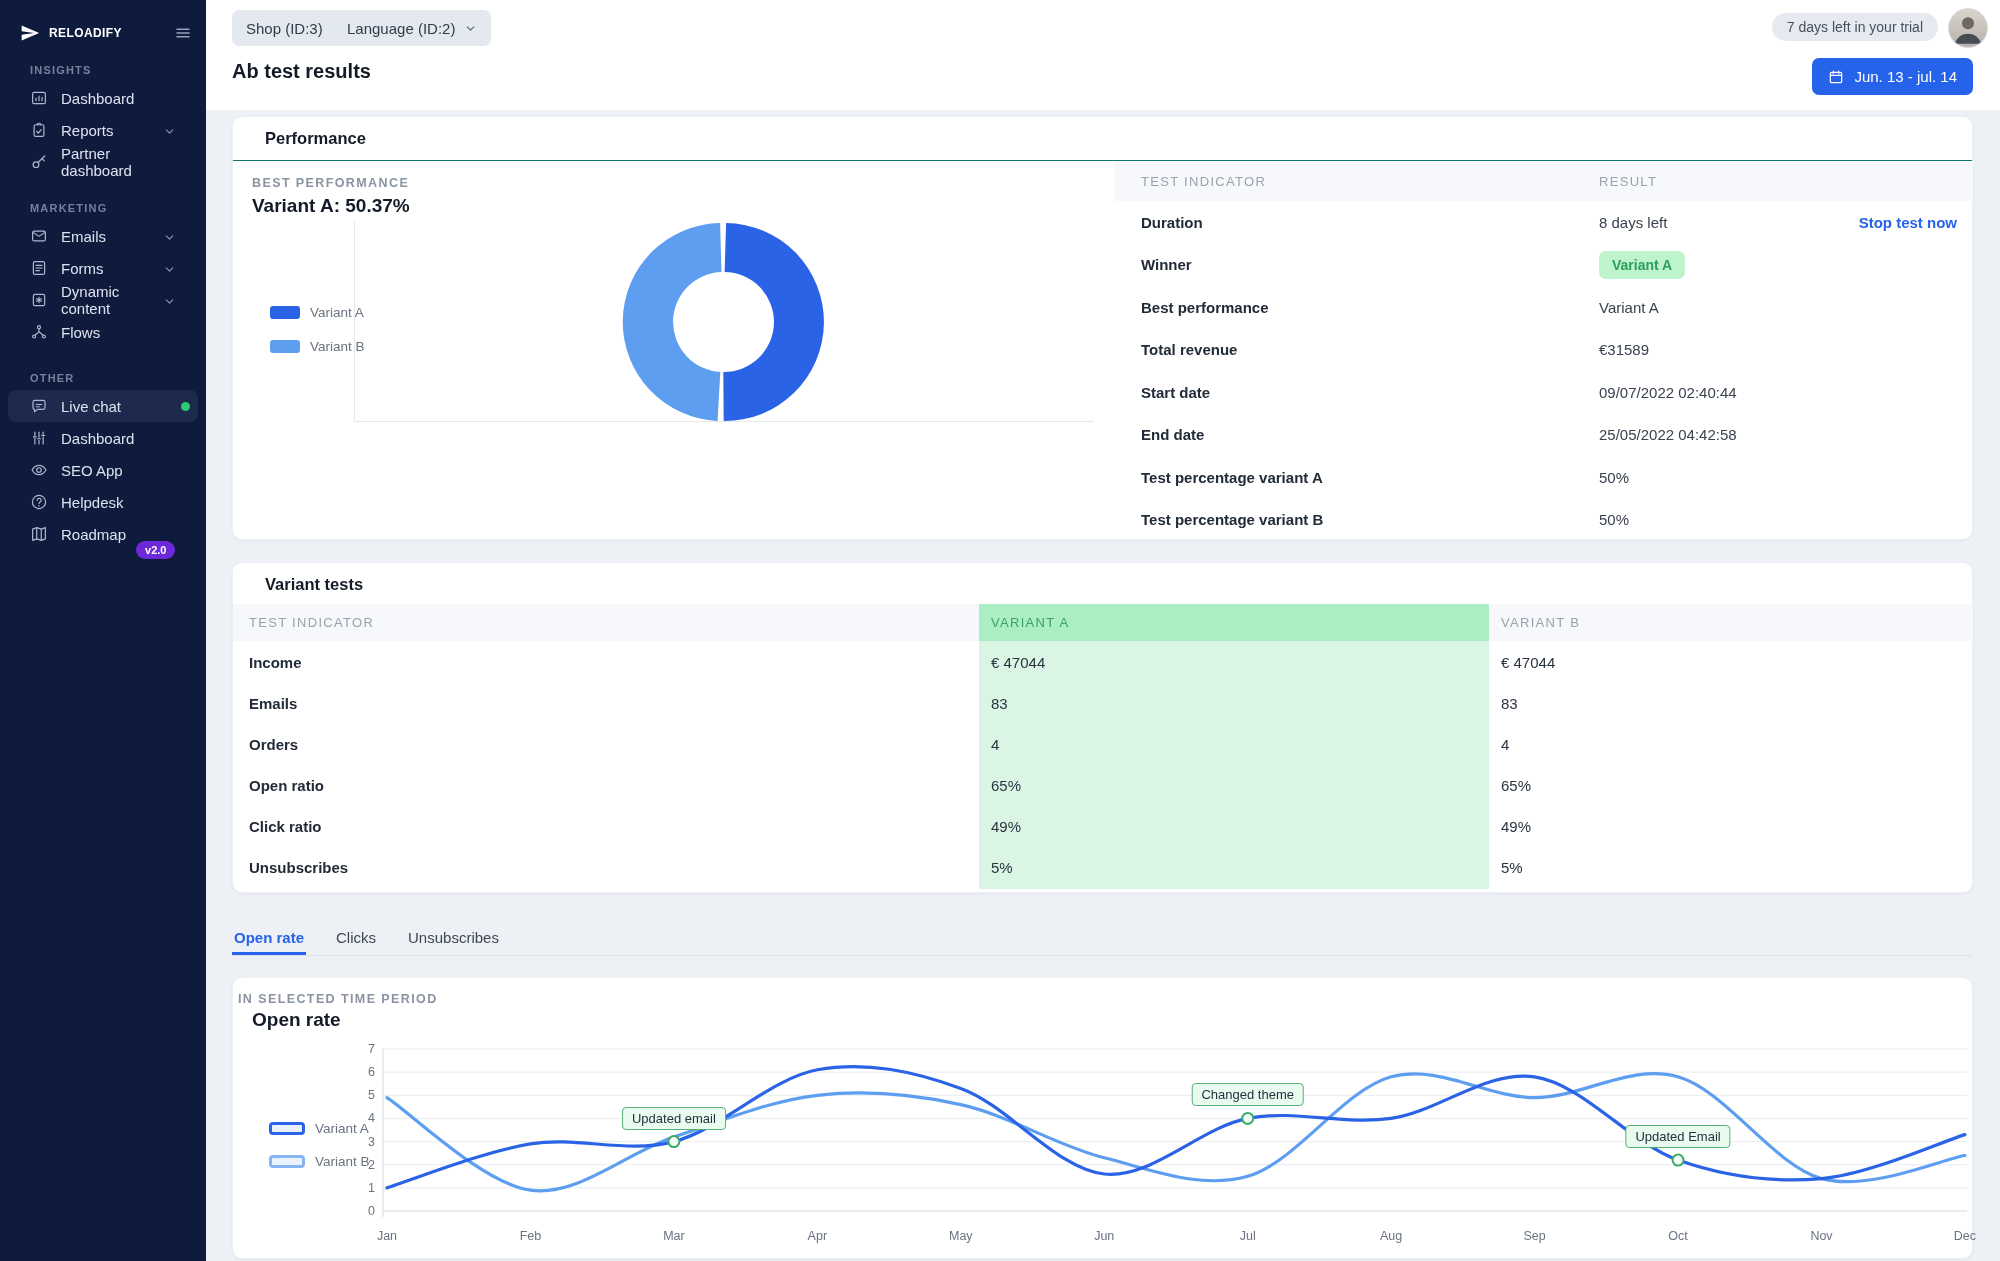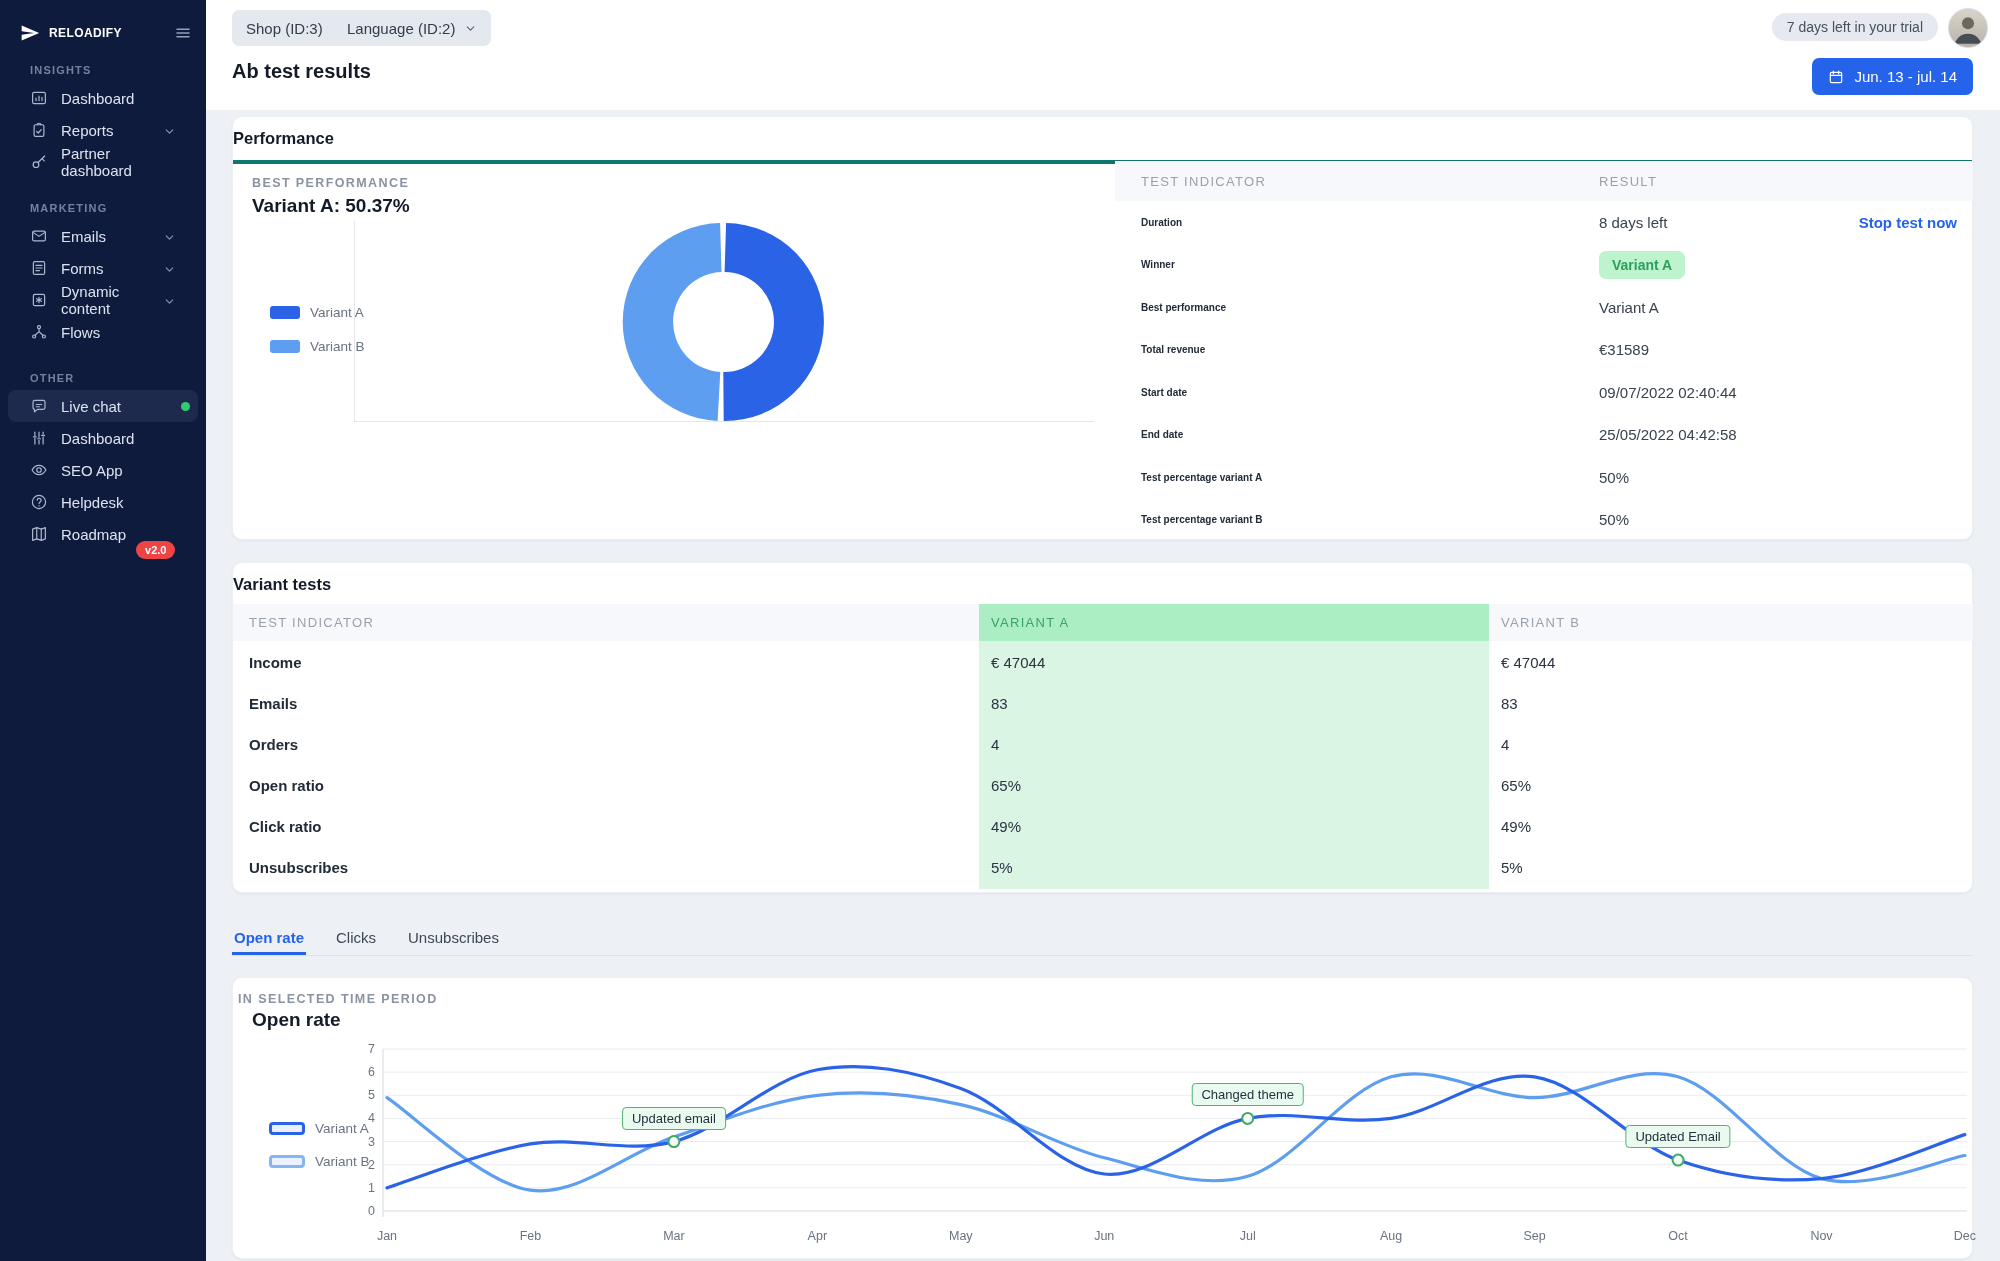--- a/index.html
+++ b/index.html
@@ -25,35 +25,35 @@
   .menu-btn svg{width:18px;height:18px;stroke:currentColor;stroke-width:2;stroke-linecap:round;fill:none;}
   .nav-label{margin:24px 14px 6px 30px;font-size:11px;font-weight:bold;letter-spacing:1.2px;color:#77809C;}
   .nav-section:first-child .nav-label{margin-top:16px;}
   .nav-item{display:flex;align-items:center;height:32px;padding:0 30px 0 30px;font-size:15px;color:#DCE2EF;cursor:pointer;position:relative;}
   .nav-item.active{margin:0 8px;padding:0 8px 0 22px;background:#1D2A4E;border-radius:8px;}
   .nav-ic{width:18px;height:18px;margin-right:13px;color:#ADB7CF;flex:none;}
   .nav-ic svg{width:18px;height:18px;stroke:currentColor;stroke-width:1.6;fill:none;stroke-linecap:round;stroke-linejoin:round;}
   .nav-chev{margin-left:auto;width:13px;height:13px;color:#8B94AC;}
   .nav-chev svg{width:13px;height:13px;stroke:currentColor;stroke-width:2;fill:none;stroke-linecap:round;stroke-linejoin:round;}
   .nav-dot{margin-left:auto;width:9px;height:9px;border-radius:50%;background:#2FCB6F;}
-  .nav-badge{margin-left:10px;background:#ef4444;color:#fff;font-size:11px;font-weight:bold;border-radius:999px;padding:3px 9px;margin-top:32px;}
+  .nav-badge{margin-left:10px;background:#6d28d9;color:#fff;font-size:11px;font-weight:bold;border-radius:999px;padding:3px 9px;margin-top:32px;}
   
   .card{position:absolute;background:#fff;border:1px solid #ECEFF3;border-radius:10px;box-shadow:0 1px 3px rgba(16,24,40,.05);box-sizing:border-box;}
-  .card-head{height:43px;border-bottom:4px solid #0f766e;display:flex;align-items:center;padding:0 0;font-size:16.5px;font-weight:bold;color:#141B28;}
+  .card-head{height:43px;border-bottom:1px solid #0f766e;display:flex;align-items:center;padding:0 32px;font-size:16.5px;font-weight:bold;color:#141B28;}
   .sub-label{font-size:12.5px;font-weight:bold;letter-spacing:1.4px;color:#8A93A2;}
   .big-value{font-size:19px;font-weight:bold;color:#141B28;}
   
   #perf-card{left:232px;top:116px;width:1741px;height:424px;}
   .plot-line{position:absolute;background:#E4E7EC;}
   .lg-solid{width:30px;height:13px;border-radius:3px;flex:none;}
   .legend-item{position:absolute;display:flex;align-items:center;gap:10px;font-size:13.5px;color:#6A7380;}
   .perf-table{position:absolute;left:882px;top:44px;width:858px;height:380px;}
   .tbl-head{position:absolute;left:0;top:0;width:100%;height:40px;background:#F7F8FB;display:flex;align-items:center;font-size:13px;letter-spacing:1.3px;color:#99A1AD;}
   .prow{position:absolute;left:0;width:100%;height:42.5px;display:flex;align-items:center;}
-  .prow .lab{position:absolute;left:26px;font-size:10px;font-weight:bold;color:#222B38;}
+  .prow .lab{position:absolute;left:26px;font-size:15px;font-weight:bold;color:#222B38;}
   .prow .val{position:absolute;left:484px;font-size:15px;color:#39424F;}
   .prow .act{position:absolute;right:16px;font-size:15px;font-weight:bold;color:#2563EB;cursor:pointer;}
   .badge-green{background:#BDF3CD;color:#2E9E5B;font-weight:bold;font-size:14px;padding:6px 13px;border-radius:7px;}
   
   #var-card{left:232px;top:562px;width:1741px;height:331px;}
   .vhead{position:absolute;top:41px;height:37px;display:flex;align-items:center;font-size:13px;letter-spacing:1.3px;}
   .vrow{position:absolute;width:100%;height:41px;}
   .vrow span{position:absolute;top:50%;transform:translateY(-50%);}
   .vrow .lab{left:16px;font-size:15px;font-weight:bold;color:#222B38;}
   .vrow .va{left:758px;font-size:15px;color:#2A3340;}

